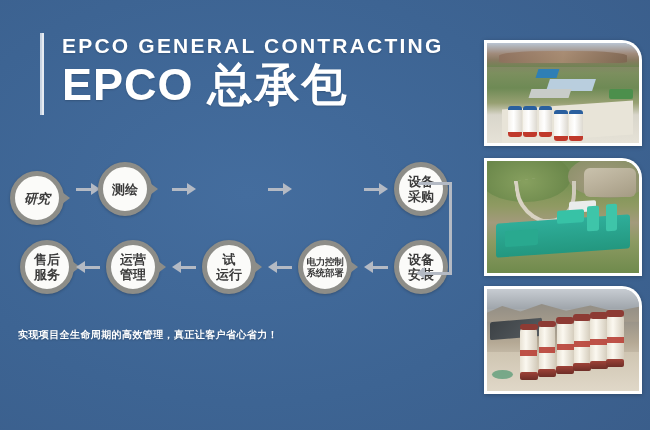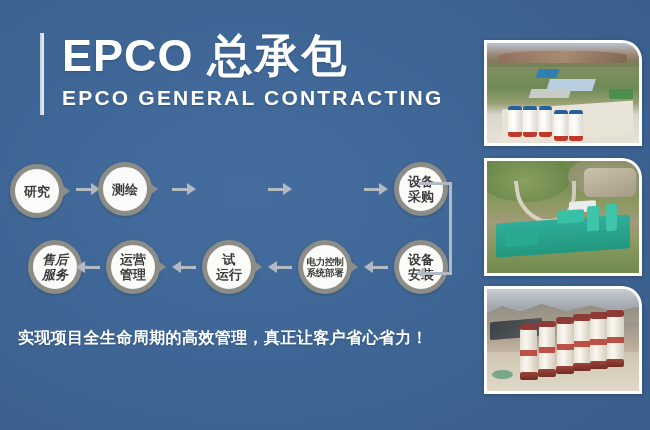--- a/index.html
+++ b/index.html
@@ -79,21 +79,21 @@
   #connector .bot{left:6px;top:90px;width:28px;height:3px;}
   #connector .ahead{
     position:absolute;left:-2px;top:85px;width:0;height:0;
     border-top:6px solid transparent;border-bottom:6px solid transparent;
     border-right:9px solid #b4bac4;
   }
 
   
   #caption{
     position:absolute;left:18px;top:328px;
-    color:#ffffff;font-size:16px;font-weight:bold;letter-spacing:.4px;
+    color:#ffffff;font-size:10px;font-weight:bold;letter-spacing:.4px;
     font-family:"DejaVu Sans","Liberation Sans",sans-serif;
     text-shadow:0 1px 2px rgba(0,0,0,.2);white-space:nowrap;
   }
 
   
   .photo{
     position:absolute;left:484px;width:158px;
     background:#ffffff;padding:3px;box-sizing:border-box;
     border-top-right-radius:20px;
     box-shadow:0 1px 4px rgba(0,0,0,.25);
@@ -243,30 +243,30 @@
   }
 </style>
 </head>
 <body>
 
 <div id="banner">
 
   <div id="header">
     <div class="accent-bar"></div>
     <div class="title-wrap">
+      <div id="sub-title">EPCO  GENERAL  CONTRACTING</div>
       <div id="main-title">
         <span>EPCO</span><span class="cn">总承包</span>
       </div>
-      <div id="sub-title">EPCO  GENERAL  CONTRACTING</div>
     </div>
   </div>
 
   <div id="flow">
 
-    <div class="node tab-right" style="left:10px;top:12px;">
+    <div class="node tab-right" style="left:10px;top:19px;font-style:italic;">
       <span class="nlabel">研究</span>
       <span class="tab"></span>
     </div>
     <div class="arrow fwd" style="left:76px;top:30px;">
       <span class="shaft"></span>
         <span class="head"></span>
     </div>
 
     <div class="node tab-right" style="left:98px;top:10px;">
       <span class="nlabel">测绘</span>
@@ -285,21 +285,21 @@
     <div class="arrow fwd" style="left:364px;top:30px;">
       <span class="shaft"></span>
         <span class="head"></span>
     </div>
 
     <div class="node" style="left:394px;top:10px;">
       <span class="nlabel">设备
 采购</span>
     </div>
 
-    <div class="node tab-right" style="left:28px;top:88px;font-style:italic;">
+    <div class="node tab-right" style="left:20px;top:88px;">
       <span class="nlabel">售后
 服务</span>
       <span class="tab"></span>
     </div>
     <div class="arrow rev" style="left:76px;top:108px;">
       <span class="shaft"></span>
         <span class="head"></span>
     </div>
 
     <div class="node tab-right" style="left:106px;top:88px;">

